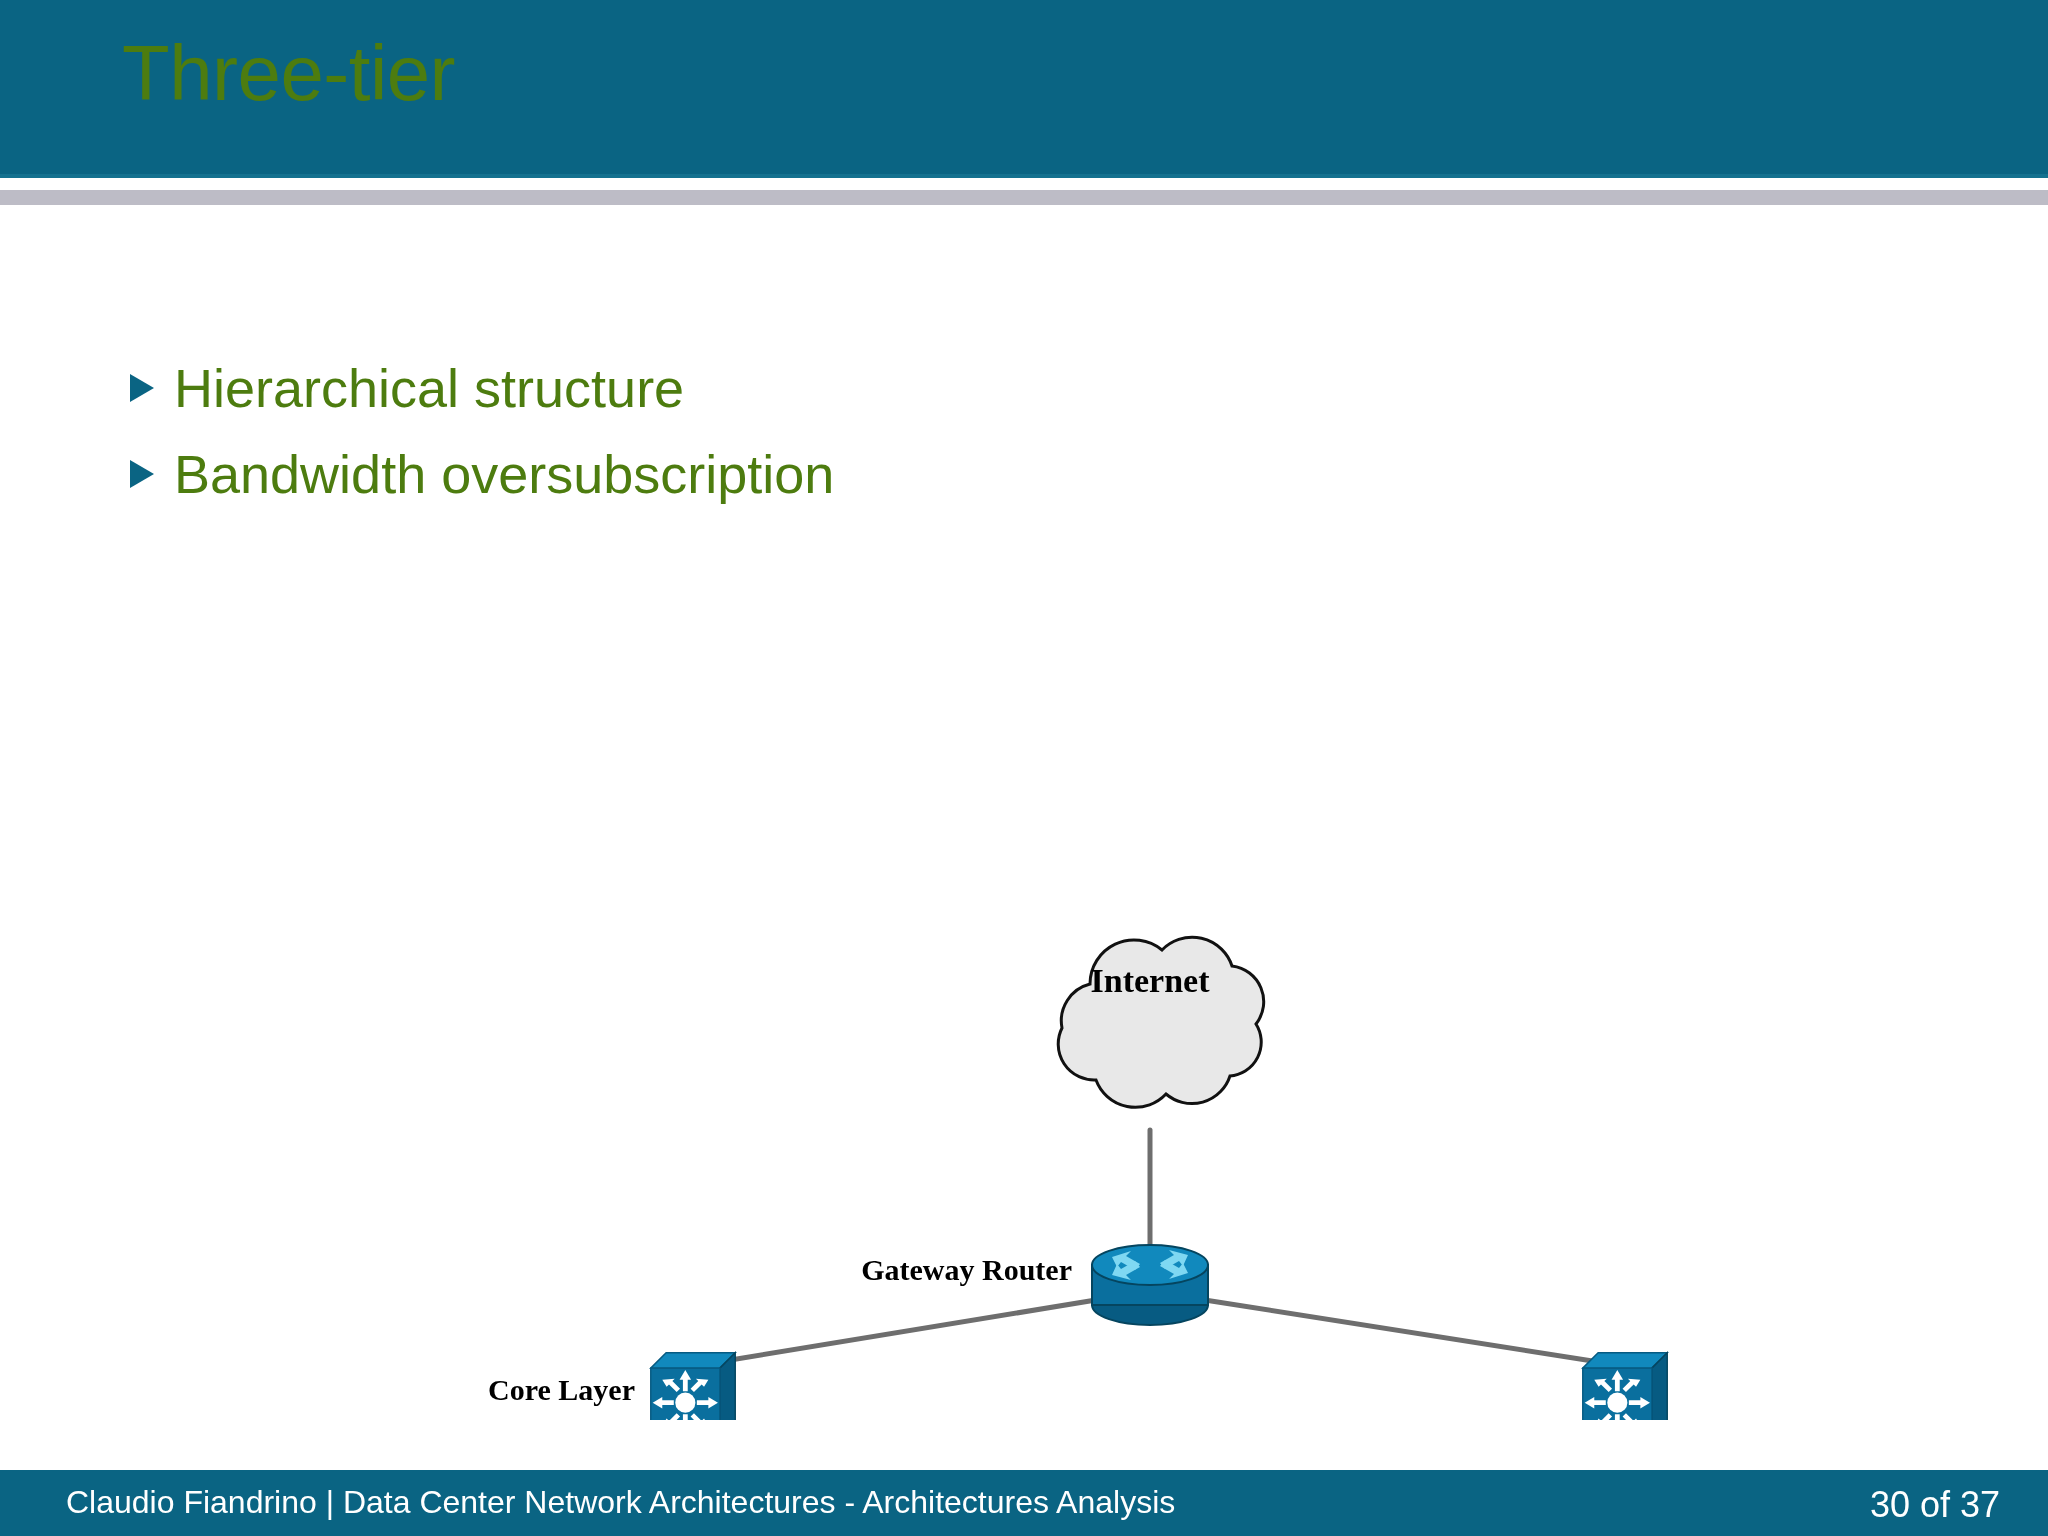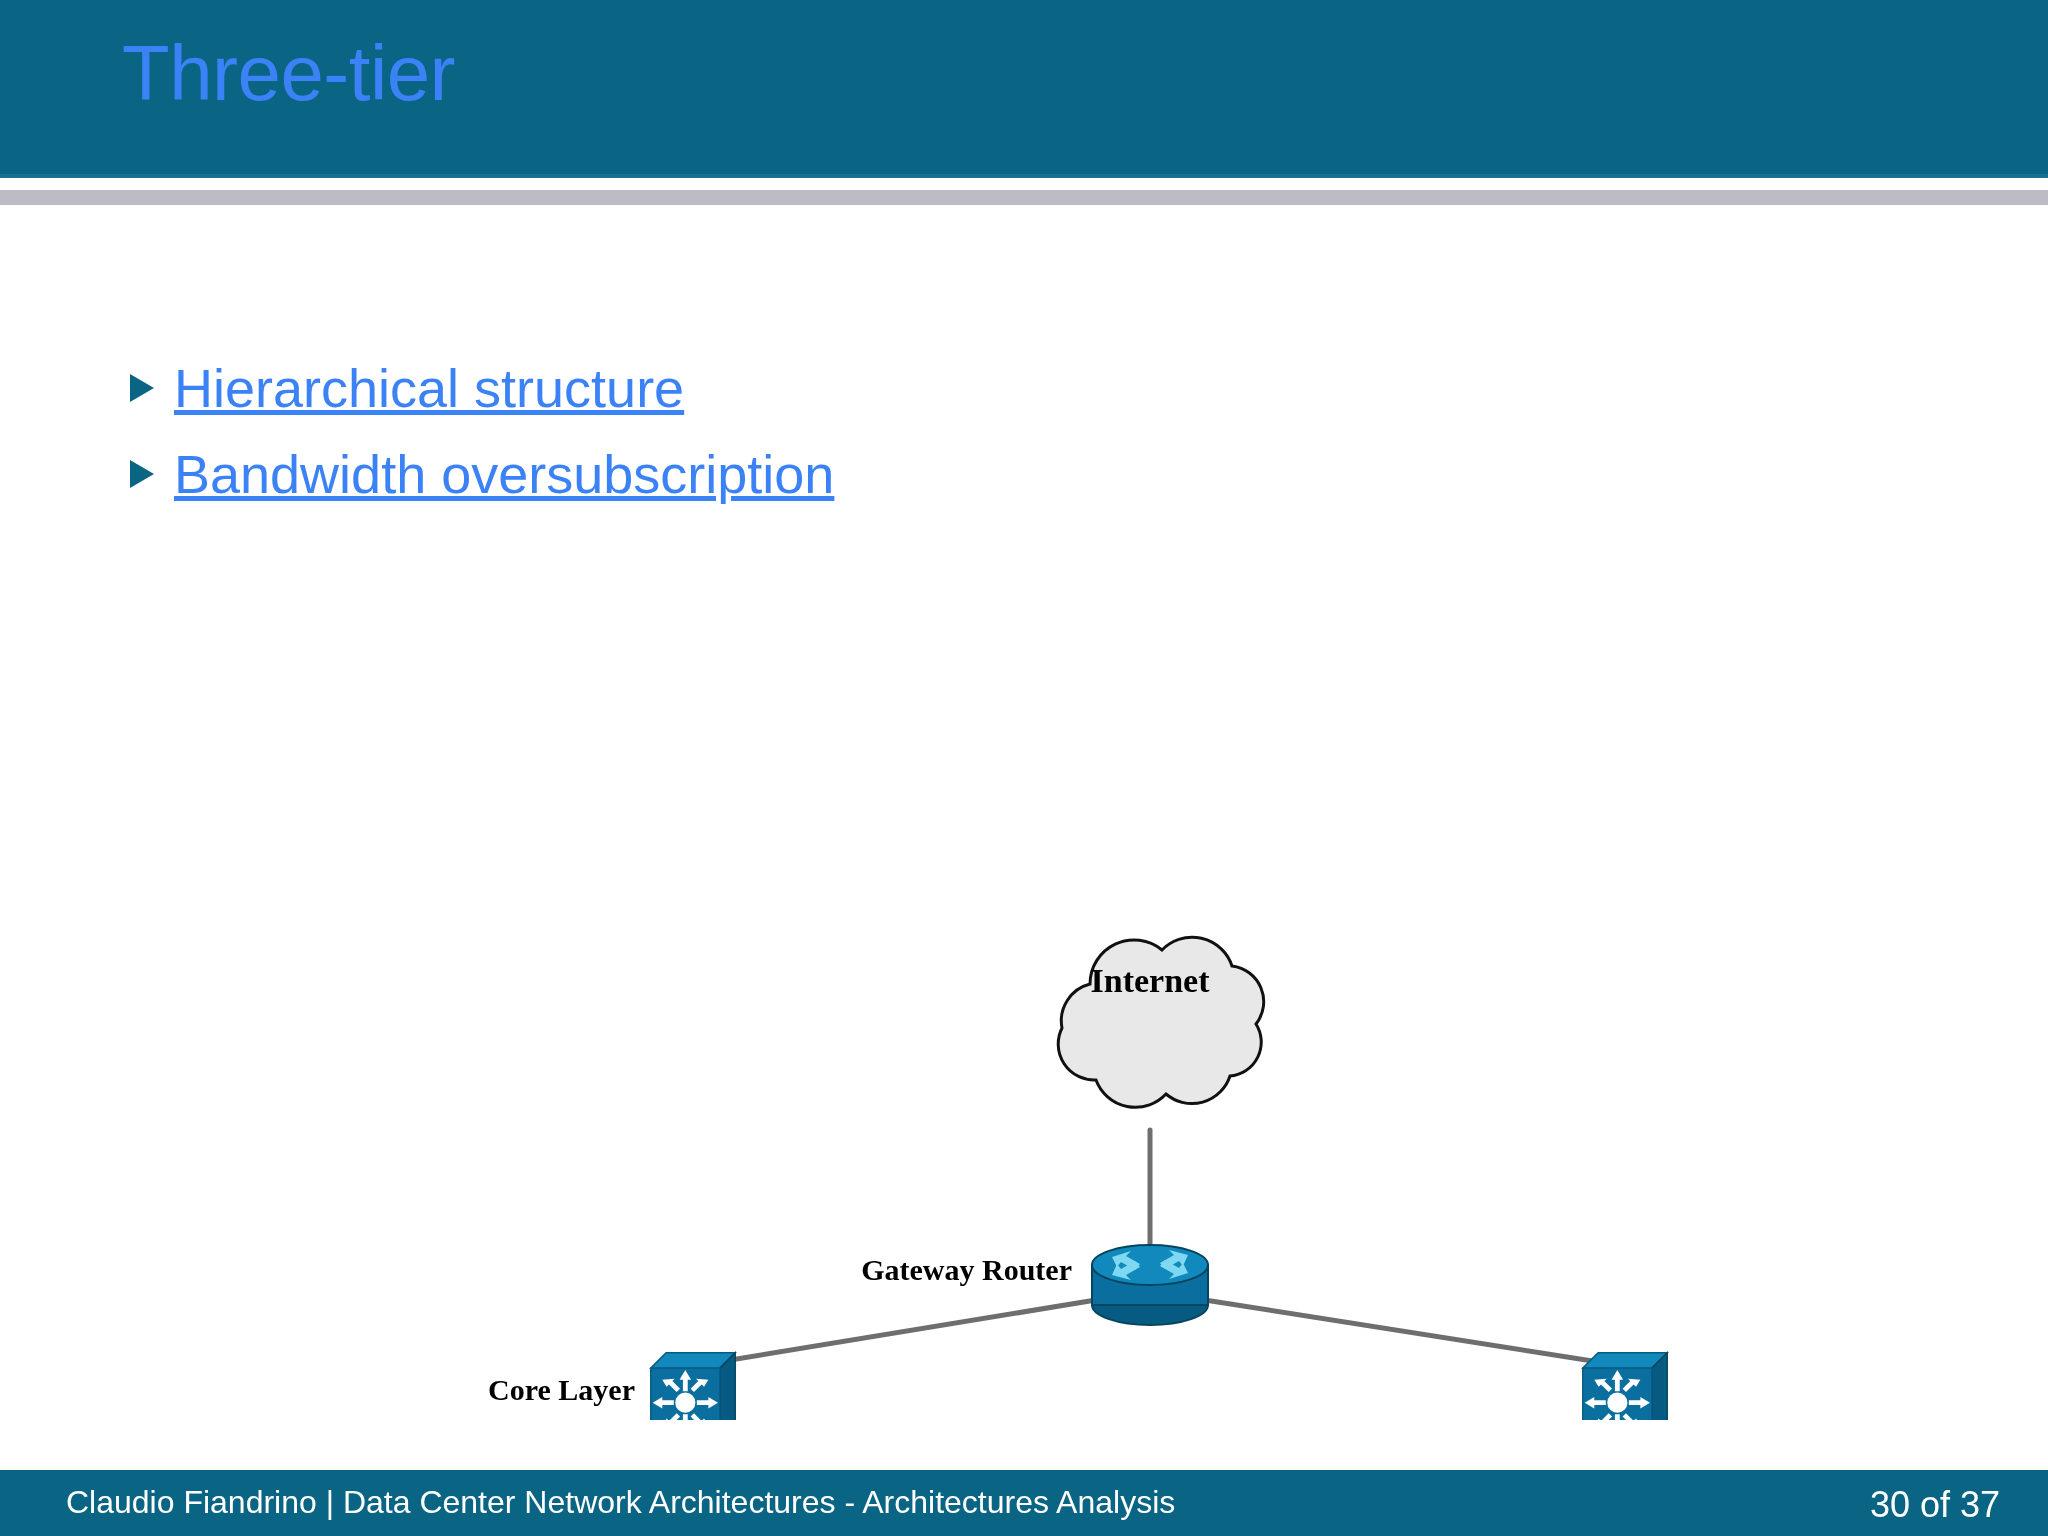--- a/index.html
+++ b/index.html
@@ -24,21 +24,21 @@
     height: 174px;
     background: #0a6483;
   }
   .header-title {
     position: absolute;
     left: 122px;
     top: 28px;
     font-family: "Liberation Sans", sans-serif;
     font-size: 78px;
     font-weight: 400;
-    color: #3b82f6;
+    color: #4d7c0f;
     letter-spacing: -0.5px;
     white-space: nowrap;
   }
   .header-underline {
     position: absolute;
     left: 0; top: 174px;
     width: 2048px;
     height: 4px;
     background: #14718f;
   }
@@ -77,24 +77,23 @@
   }
   .bullet-tri {
     width: 0; height: 0;
     border-left: 24px solid #0a6483;
     border-top: 14px solid transparent;
     border-bottom: 14px solid transparent;
   }
   .bullet-text {
     font-family: "Liberation Sans", sans-serif;
     font-size: 54px;
-    color: #3b82f6;
+    color: #4d7c0f;
     white-space: nowrap;
     line-height: 1;
-    text-decoration: underline;
   }
 
   
   #diagram {
     position: absolute;
     left: 0;
     top: 520px;
     width: 2048px;
     height: 900px;
     font-weight: bold;

